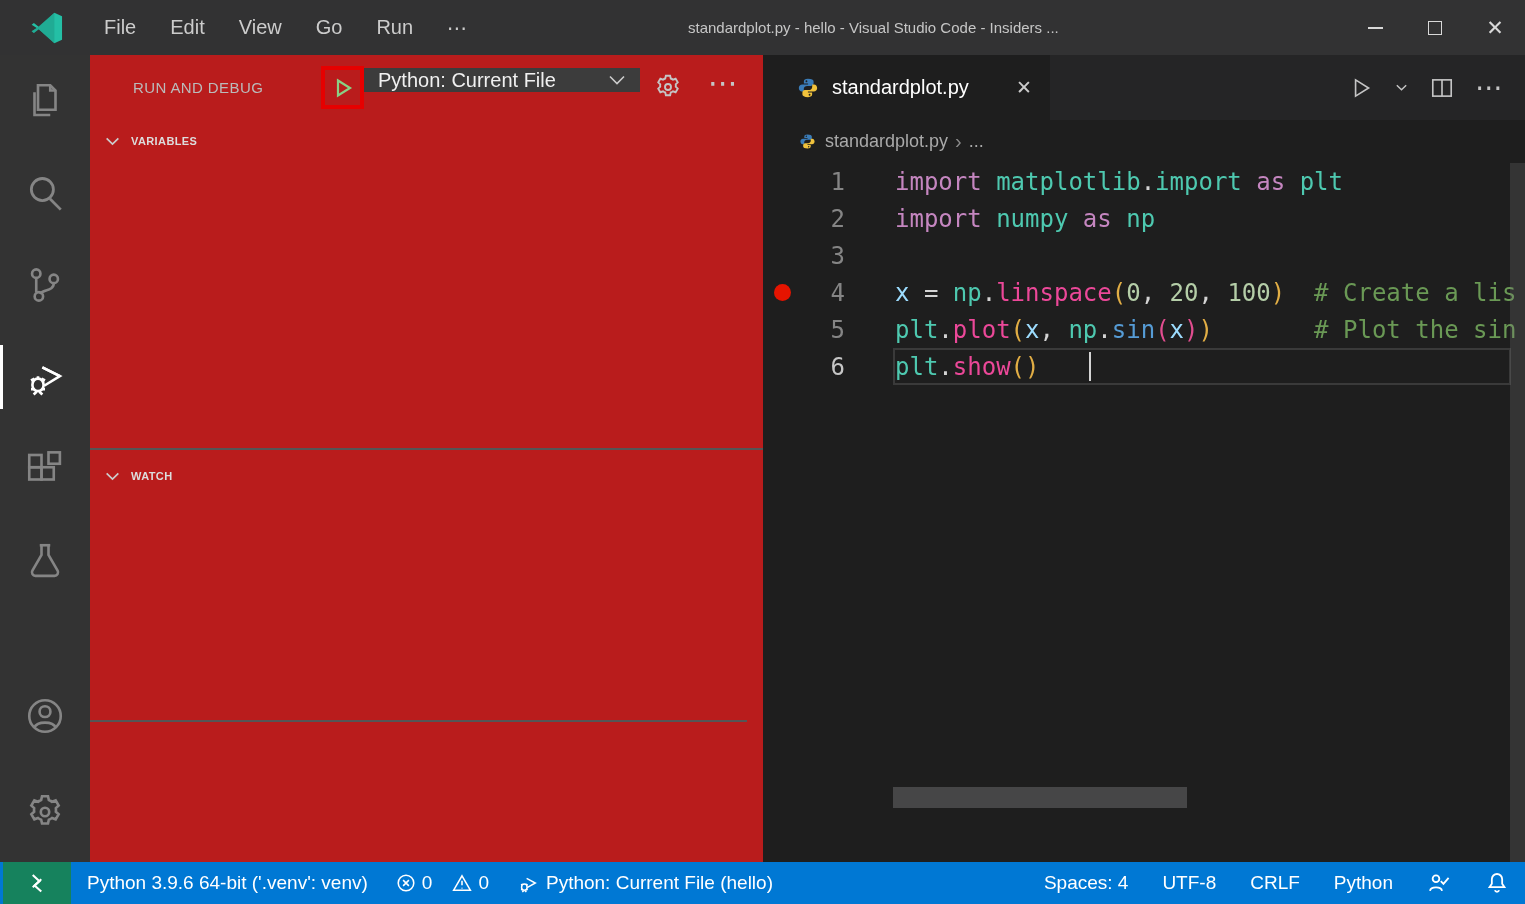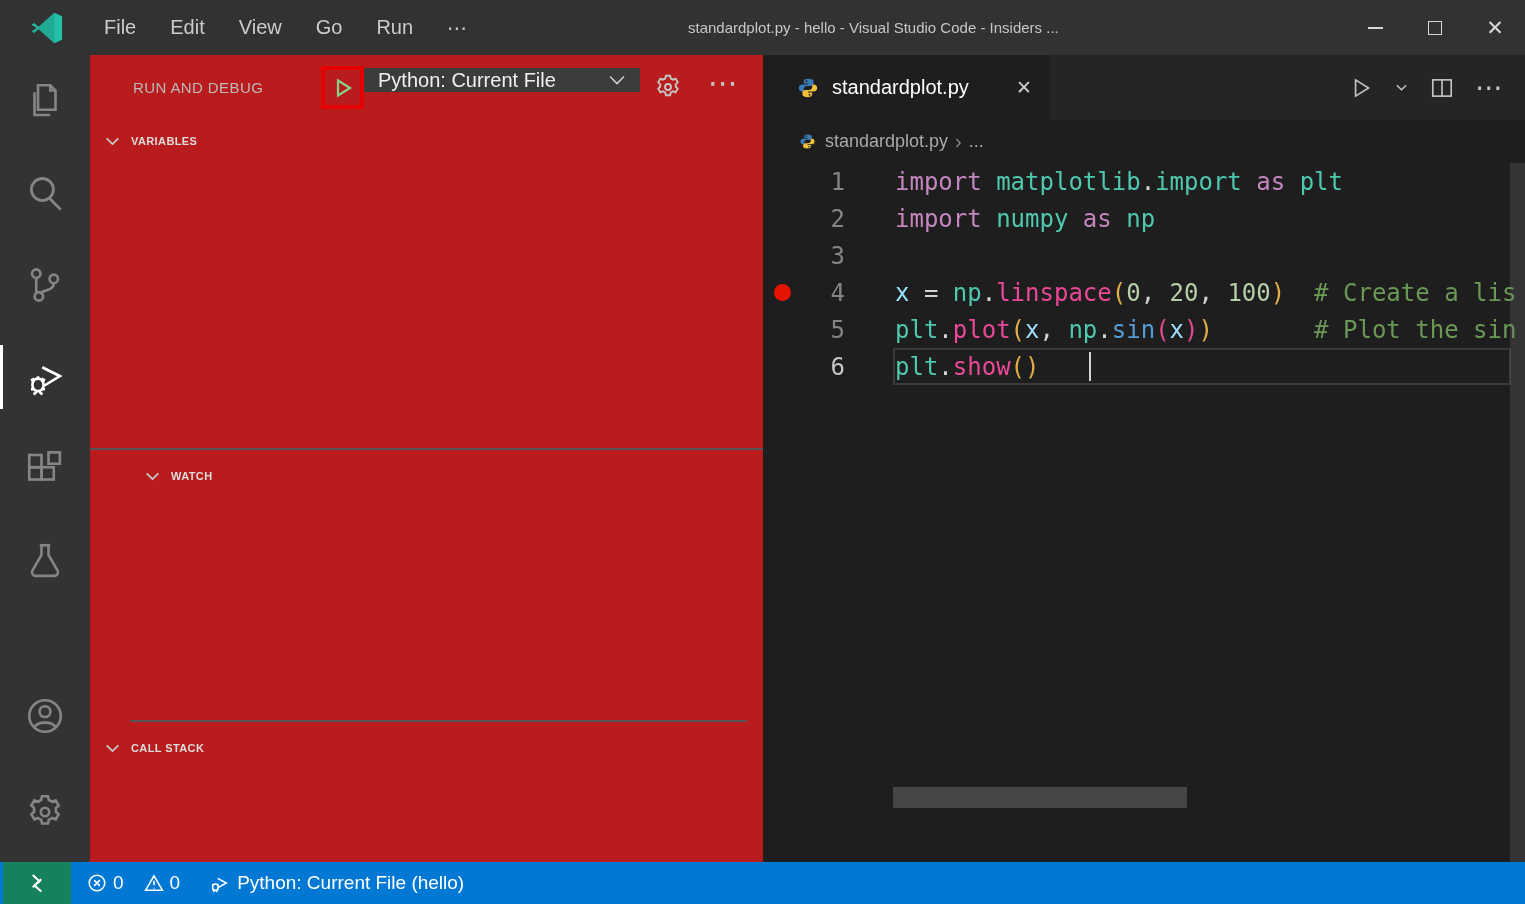--- a/index.html
+++ b/index.html
@@ -40,21 +40,21 @@
   .play-box svg { width:24px; height:24px; }
   .cfg-dropdown { position:absolute; left:274px; top:13px; width:276px; height:24px; background:#3c3c3c;
     display:flex; align-items:center; padding:0 14px; font-size:20px; color:#f0f0f0; }
   .cfg-dropdown .dd-label { flex:1; white-space:nowrap; overflow:hidden; }
   .sb-gear { position:absolute; left:563px; top:17px; width:30px; height:30px; color:#c5c5c5; }
   .sb-dots { position:absolute; left:618px; top:10px; font-size:30px; color:#c5c5c5; letter-spacing:2px; }
   .section-head { display:flex; align-items:center; height:42px; }
   .section-head svg { width:17px; height:17px; margin-left:14px; color:#cccccc; flex:0 0 auto; }
   .section-label { margin-left:10px; font-size:11px; font-weight:700; letter-spacing:.4px; color:#dddddd; }
   .pane-variables { position:absolute; top:65px; left:0; right:0; height:330px; border-bottom:2px solid #555555; }
-  .pane-watch { position:absolute; top:397px; left:0; right:16px; height:270px; border-bottom:2px solid #555555;margin-left:40px; }
+  .pane-watch { position:absolute; top:397px; left:0; right:16px; height:270px; border-bottom:2px solid #555555; }
   .pane-callstack { position:absolute; top:669px; left:0; right:0; height:138px; }
   .pane-watch .section-head, .pane-callstack .section-head { height:48px; }
 
   
   .editor { position:absolute; left:763px; top:55px; width:762px; height:807px; background:#1e1e1e; }
   .tabbar { position:absolute; left:0; top:0; width:762px; height:65px; background:#252526; display:flex; }
   .tab { width:287px; height:65px; background:#1e1e1e; display:flex; align-items:center; padding:0 18px 0 34px; }
   .tab .pyicon { width:22px; height:22px; flex:0 0 auto; }
   .tab-label { margin-left:13px; font-size:20px; color:#ffffff; flex:1; white-space:nowrap; }
   .tab-close { font-size:19px; color:#cccccc; margin-left:8px; }
@@ -219,28 +219,20 @@
       </div>
     </div>
     <div class="pane-watch">
       <div class="section-head">
         <svg viewBox="0 0 16 16" fill="none" stroke="currentColor" stroke-width="1.6">
             <path d="M2.5 5 L8 10.5 L13.5 5"></path>
           </svg>
         <span class="section-label">WATCH</span>
       </div>
     </div>
-    <div class="pane-callstack">
-      <div class="section-head">
-        <svg viewBox="0 0 16 16" fill="none" stroke="currentColor" stroke-width="1.6">
-            <path d="M2.5 5 L8 10.5 L13.5 5"></path>
-          </svg>
-        <span class="section-label">CALL STACK</span>
-      </div>
-    </div>
   </div>
 
   <div class="editor">
     <div class="tabbar">
       <div class="tab">
         <svg class="pyicon" viewBox="0 0 24 24">
           <path fill="#3a7cb8" d="M11.9 2c-3.2 0-4.4 1.2-4.4 2.8v2.4h4.6v.9H5.6C3.6 8.1 2 9.7 2 11.9s1.5 3.9 3.4 3.9h2v-2.7c0-2 1.7-3.4 3.7-3.4h4.2c1.6 0 2.8-1.2 2.8-2.8V4.8C18.1 3.1 16.1 2 11.9 2zm-1.6 1.6a1 1 0 1 1 0 2 1 1 0 0 1 0-2z"></path>
           <path fill="#f0c23c" d="M12.1 22c3.2 0 4.4-1.2 4.4-2.8v-2.4h-4.6v-.9h6.5c2 0 3.6-1.6 3.6-3.8s-1.5-3.9-3.4-3.9h-2v2.7c0 2-1.7 3.4-3.7 3.4H8.7c-1.6 0-2.8 1.2-2.8 2.8v2.1C5.9 20.9 7.9 22 12.1 22zm1.6-1.6a1 1 0 1 1 0-2 1 1 0 0 1 0 2z"></path>
         </svg>
         <span class="tab-label">standardplot.py</span>
@@ -313,20 +305,23 @@
   </div>
 
   <div class="statusbar">
     <div class="remote-chip">
       <svg class="ic" width="22" height="22" viewBox="0 0 18 18" fill="none" stroke="#ffffff" stroke-width="1.7">
         <path d="M5.5 2.5 L11 7.5 L5.5 12.5"></path>
           <path d="M12.5 6 L7 11 L12.5 16"></path>
       </svg>
     </div>
     <div class="sb-left">
+      <div class="sb-item">
+        <span>Python 3.9.6 64-bit ('.venv': venv)</span>
+      </div>
       <div class="problems">
         <svg class="ic" width="20" height="20" viewBox="0 0 18 18" fill="none" stroke="#ffffff" stroke-width="1.4">
           <circle cx="9" cy="9" r="7"></circle>
             <path d="M6.4 6.4 L11.6 11.6 M11.6 6.4 L6.4 11.6"></path>
         </svg>
         <span>0</span>
         <span class="sep"></span>
         <svg class="ic" width="20" height="20" viewBox="0 0 18 18" fill="none" stroke="#ffffff" stroke-width="1.4">
           <path d="M9 2.5 L16.5 15.5 H1.5 Z"></path>
             <path d="M9 7v4"></path>
@@ -336,15 +331,30 @@
       </div>
       <div class="sb-item">
         <svg class="ic" width="22" height="22" viewBox="0 0 24 24" fill="none" stroke="#ffffff" stroke-width="1.6">
           <path d="M10.5 7 L20 12 L11 17"></path>
           <ellipse cx="8" cy="16.5" rx="3" ry="3.4"></ellipse>
           <path d="M4.4 14.2l1.8-.9M4.3 19h1.9M5.8 21.8l1.5-1.5M11.6 14.2l-1.8-.9M11.7 19H9.8M10.2 21.8l-1.5-1.5"></path>
         </svg>
         <span>Python: Current File (hello)</span>
       </div>
     </div>
+    <div class="sb-right">
+      <span class="sb-item">Spaces: 4</span>
+      <span class="sb-item">UTF-8</span>
+      <span class="sb-item">CRLF</span>
+      <span class="sb-item">Python</span>
+      <svg class="ic" width="24" height="24" viewBox="0 0 20 20" fill="none" stroke="#ffffff" stroke-width="1.5">
+        <circle cx="7.5" cy="6.5" r="2.8"></circle>
+          <path d="M2.5 16.5c.6-3.7 9.4-3.7 10 0"></path>
+          <path d="M11.5 8.5 L13.7 10.7 L18 5.7"></path>
+      </svg>
+      <svg class="ic" width="24" height="24" viewBox="0 0 20 20" fill="none" stroke="#ffffff" stroke-width="1.5">
+        <path d="M10 2.5a4.3 4.3 0 0 0-4.3 4.3v3.9L3.8 13.5h12.4l-1.9-2.8V6.8A4.3 4.3 0 0 0 10 2.5z"></path>
+        <path d="M8.2 16a1.9 1.9 0 0 0 3.6 0"></path>
+      </svg>
+    </div>
   </div>
 
 </div>
 
 </body></html>

